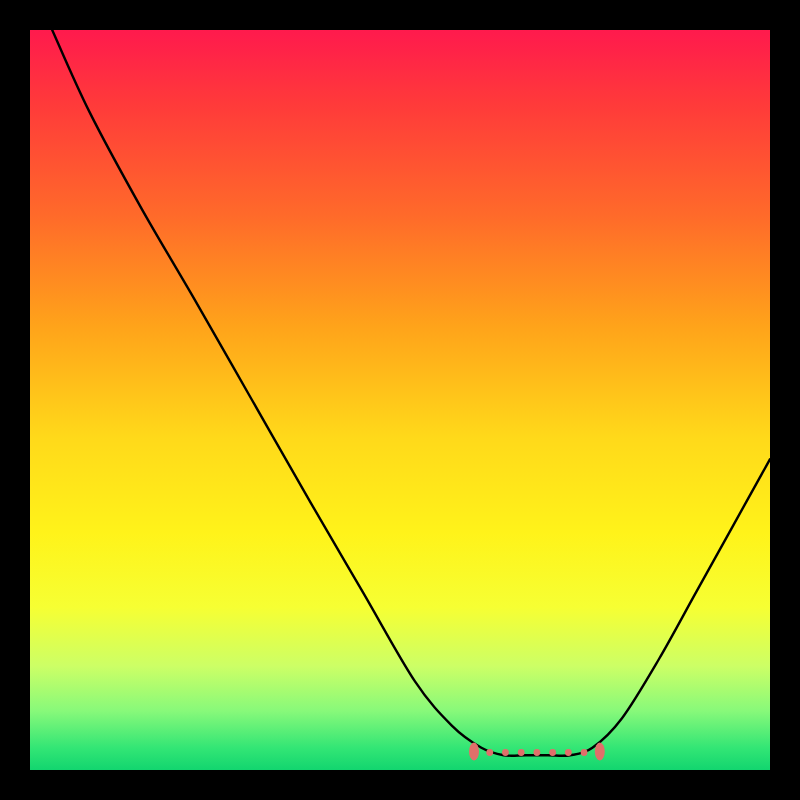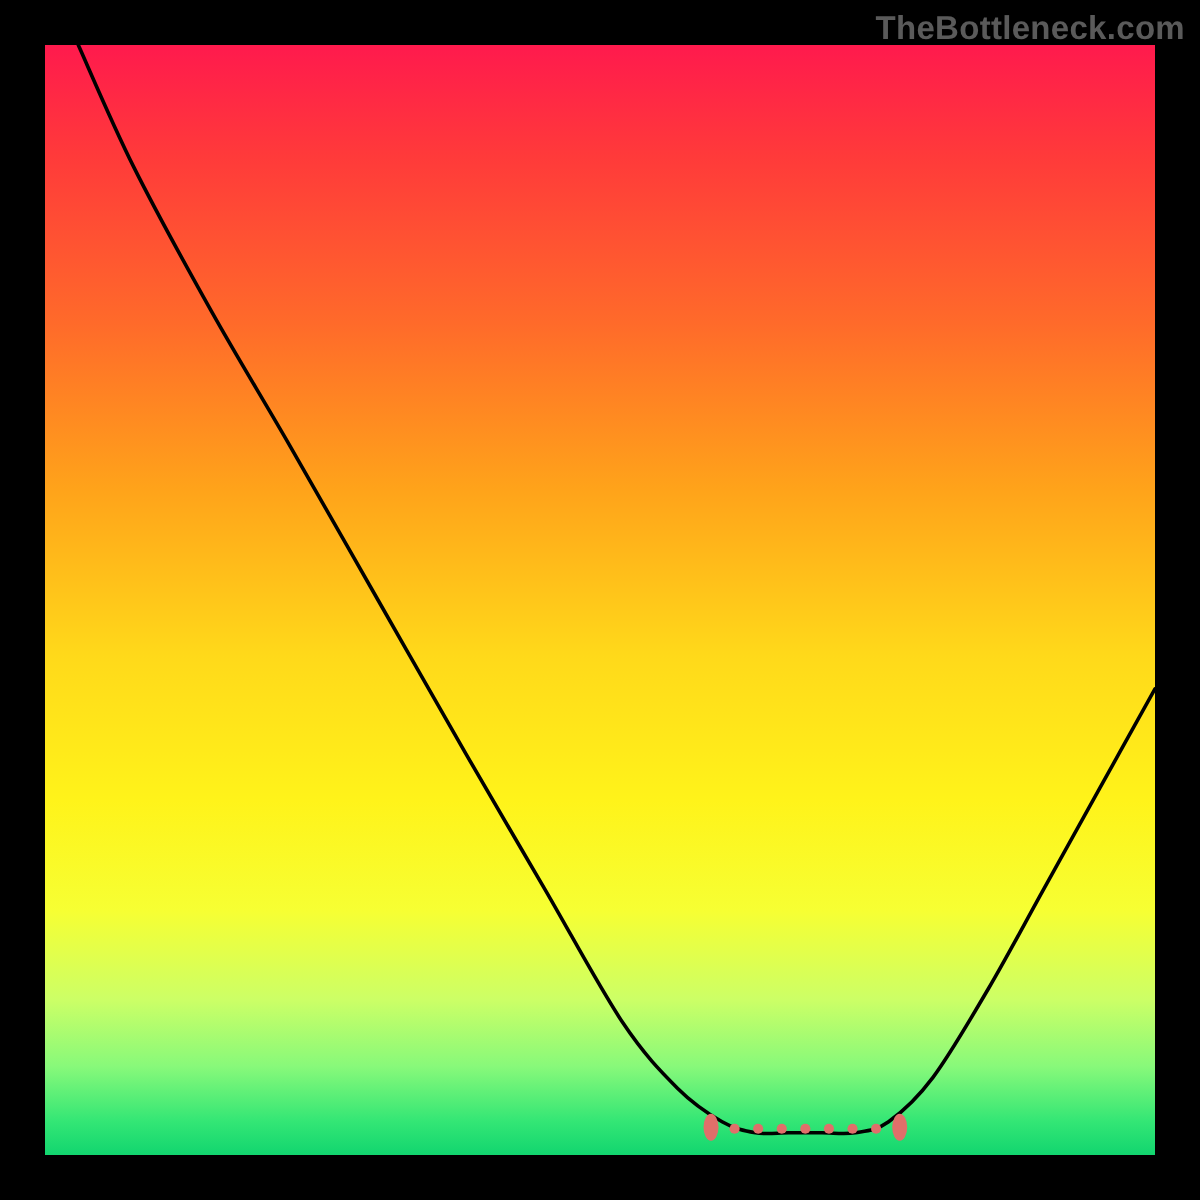--- a/index.html
+++ b/index.html
@@ -69,14 +69,13 @@
         <circle cx="459.725" cy="722.5" r="3.4" fill="#e06f6a"></circle>
         <circle cx="475.45000000000005" cy="722.5" r="3.4" fill="#e06f6a"></circle>
         <circle cx="491.175" cy="722.5" r="3.4" fill="#e06f6a"></circle>
         <circle cx="506.90000000000003" cy="722.5" r="3.4" fill="#e06f6a"></circle>
         <circle cx="522.625" cy="722.5" r="3.4" fill="#e06f6a"></circle>
         <circle cx="538.35" cy="722.5" r="3.4" fill="#e06f6a"></circle>
         <circle cx="554.075" cy="722.5" r="3.4" fill="#e06f6a"></circle>
       </g>
   </svg>
 
-  <div class="attribution">TheBottleneck.com</div>
 </div>
 
 </body></html>

